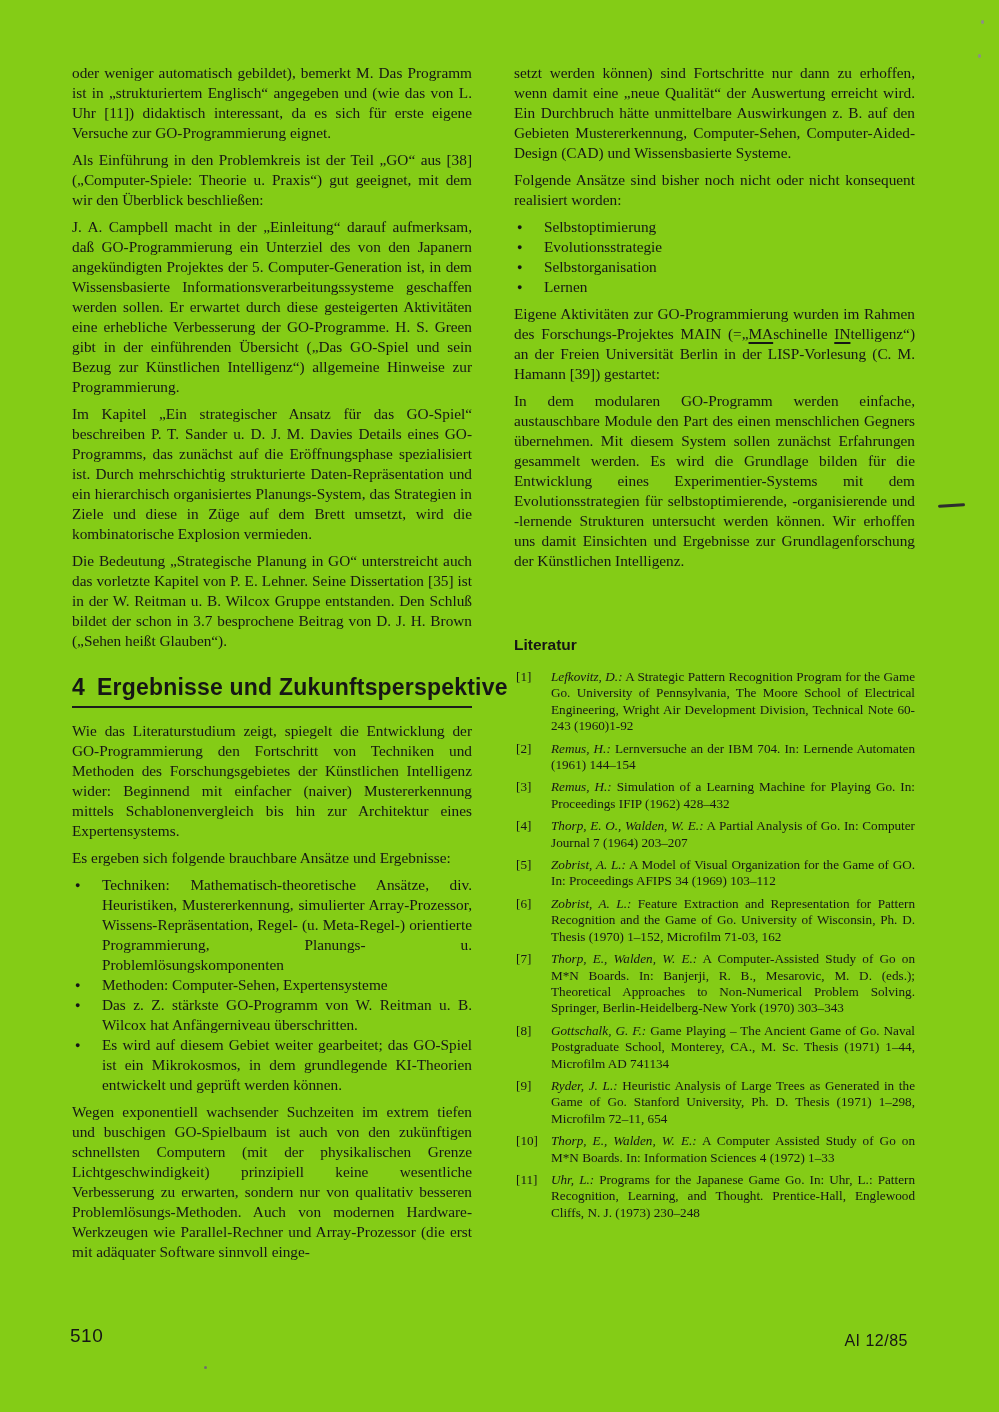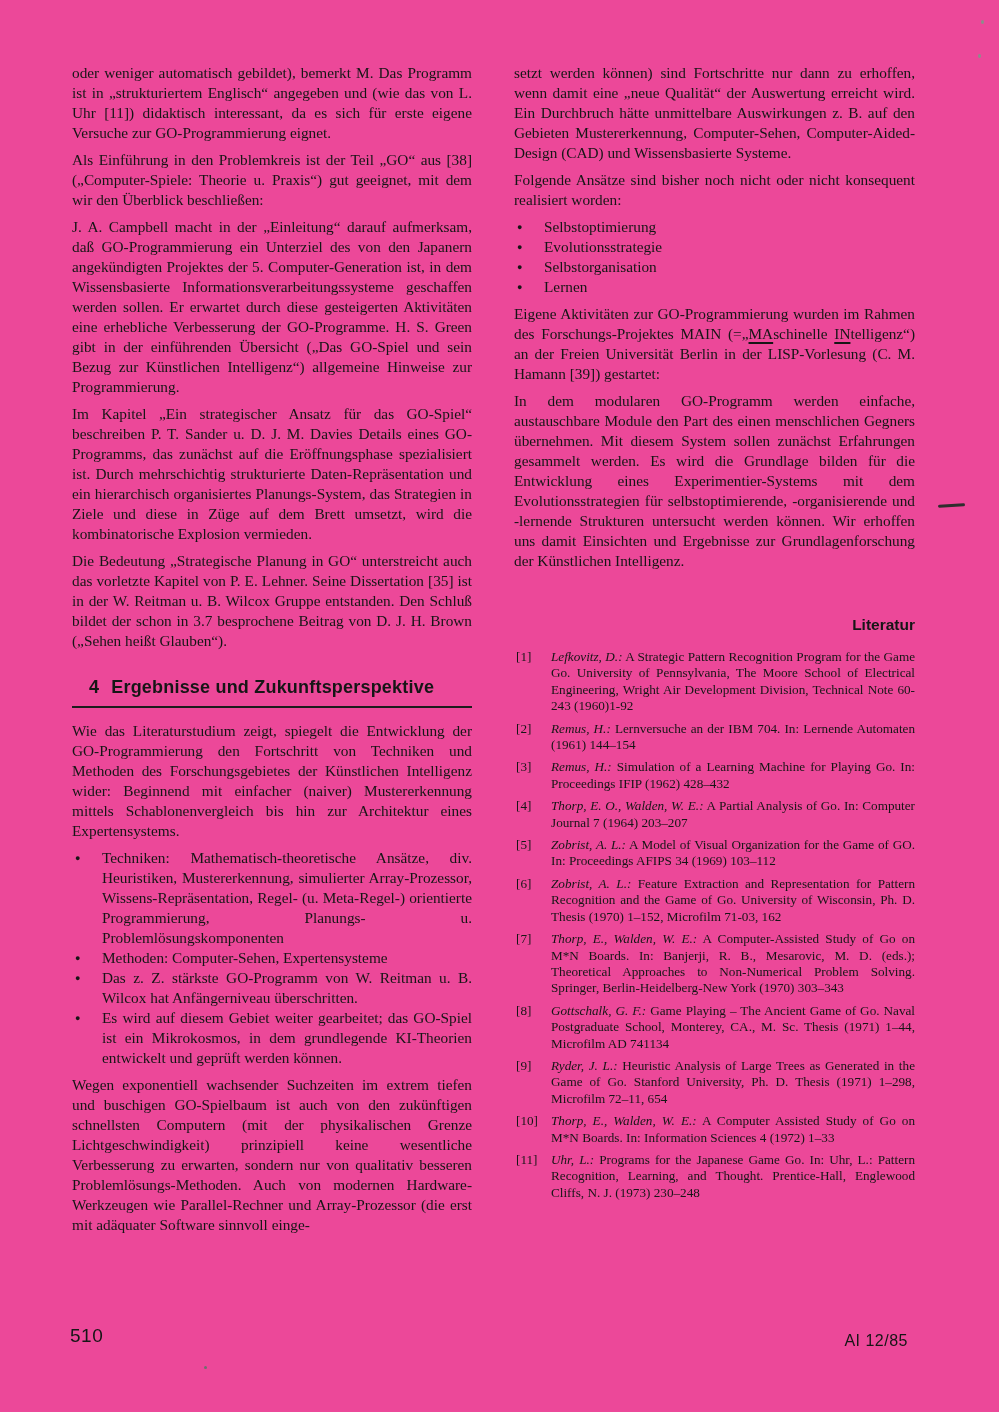--- a/index.html
+++ b/index.html
@@ -1,43 +1,43 @@
 <!DOCTYPE html>
 <html lang="de"><head>
 <meta charset="utf-8">
 <style>
   html, body { margin: 0; padding: 0; background: #e8e8e6; }
   .page {
     position: relative;
     width: 999px;
     height: 1412px;
     margin: 0 auto;
-    background: #ec4899;
+    background: #84cc16;
     color: #161616;
     font-family: "Liberation Serif", "DejaVu Serif", serif;
     overflow: hidden;
   }
   .col {
     position: absolute;
     top: 63px;
     font-size: 15.3px;
     line-height: 20px;
     text-align: justify;
   }
   .col-left  { left: 72px;  width: 400px; }
   .col-right { left: 514px; width: 401px; }
   .para { margin: 0 0 7px 0; }
   .para:last-child { margin-bottom: 0; }
 
   .section-heading {
     font-family: "Liberation Sans", "DejaVu Sans", sans-serif;
     font-weight: bold;
-    font-size: 18px;
+    font-size: 23px;
     letter-spacing: 0.2px;
-    margin: 26px 0 0 17px;
+    margin: 26px 0 0 0;
     text-align: left;
     white-space: nowrap;
   }
   .section-heading .num { margin-right: 12px; }
   .heading-rule {
     border: none;
     border-top: 2px solid #1c1c1c;
     margin: 9px 0 13px 0;
   }
 
@@ -51,22 +51,22 @@
     box-sizing: border-box;
   }
   .bullet-text { flex: 1; text-align: justify; }
 
   .u-mark { text-decoration: underline; text-decoration-thickness: 1.5px; text-underline-offset: 3px; }
 
   .literatur-heading {
     font-family: "Liberation Sans", "DejaVu Sans", sans-serif;
     font-weight: bold;
     font-size: 15.5px;
-    margin: 44px 0 14px 0;
-    text-align: right;
+    margin: 64px 0 14px 0;
+    text-align: left;
   }
   .ref-list { font-size: 13.2px; line-height: 16.4px; }
   .ref { display: flex; margin: 0 0 6px 0; }
   .ref-num { flex: 0 0 27px; padding-left: 2px; box-sizing: border-box; }
   .ref-body { flex: 1; text-align: justify; padding-left: 10px; }
   .ref-authors { font-style: italic; }
 
   .footer-page-number {
     position: absolute;
     left: 70px; top: 1325px;
@@ -105,20 +105,21 @@
     <p class="para">oder weniger automatisch gebildet), bemerkt M. Das Programm ist in „strukturiertem Englisch“ angegeben und (wie das von L. Uhr [11]) didaktisch interessant, da es sich für erste eigene Versuche zur GO-Programmierung eignet.</p>
     <p class="para">Als Einführung in den Problemkreis ist der Teil „GO“ aus [38] („Computer-Spiele: Theorie u. Praxis“) gut geeignet, mit dem wir den Überblick beschließen:</p>
     <p class="para">J. A. Campbell macht in der „Einleitung“ darauf aufmerksam, daß GO-Programmierung ein Unterziel des von den Japanern angekündigten Projektes der 5. Computer-Generation ist, in dem Wissensbasierte Informationsverarbeitungssysteme geschaffen werden sollen. Er erwartet durch diese gesteigerten Aktivitäten eine erhebliche Verbesserung der GO-Programme. H. S. Green gibt in der einführenden Übersicht („Das GO-Spiel und sein Bezug zur Künstlichen Intelligenz“) allgemeine Hinweise zur Programmierung.</p>
     <p class="para">Im Kapitel „Ein strategischer Ansatz für das GO-Spiel“ beschreiben P. T. Sander u. D. J. M. Davies Details eines GO-Programms, das zunächst auf die Eröffnungsphase spezialisiert ist. Durch mehrschichtig strukturierte Daten-Repräsentation und ein hierarchisch organisiertes Planungs-System, das Strategien in Ziele und diese in Züge auf dem Brett umsetzt, wird die kombinatorische Explosion vermieden.</p>
     <p class="para">Die Bedeutung „Strategische Planung in GO“ unterstreicht auch das vorletzte Kapitel von P. E. Lehner. Seine Dissertation [35] ist in der W. Reitman u. B. Wilcox Gruppe entstanden. Den Schluß bildet der schon in 3.7 besprochene Beitrag von D. J. H. Brown („Sehen heißt Glauben“).</p>
 
     <h2 class="section-heading"><span class="num">4</span><span>Ergebnisse und Zukunftsperspektive</span></h2>
     <hr class="heading-rule">
 
     <p class="para">Wie das Literaturstudium zeigt, spiegelt die Entwicklung der GO-Programmierung den Fortschritt von Techniken und Methoden des Forschungsgebietes der Künstlichen Intelligenz wider: Beginnend mit einfacher (naiver) Mustererkennung mittels Schablonenvergleich bis hin zur Architektur eines Expertensystems.</p>
+    <p class="para">Es ergeben sich folgende brauchbare Ansätze und Ergebnisse:</p>
 
     <div class="bullet-list">
       <div class="bullet-item">
         <span class="bullet-dot">●</span>
         <div class="bullet-text">Techniken: Mathematisch-theoretische Ansätze, div. Heuristiken, Mustererkennung, simulierter Array-Prozessor, Wissens-Repräsentation, Regel- (u. Meta-Regel-) orientierte Programmierung, Planungs- u. Problemlösungskomponenten</div>
       </div>
       <div class="bullet-item">
         <span class="bullet-dot">●</span>
         <div class="bullet-text">Methoden: Computer-Sehen, Expertensysteme</div>
       </div>

